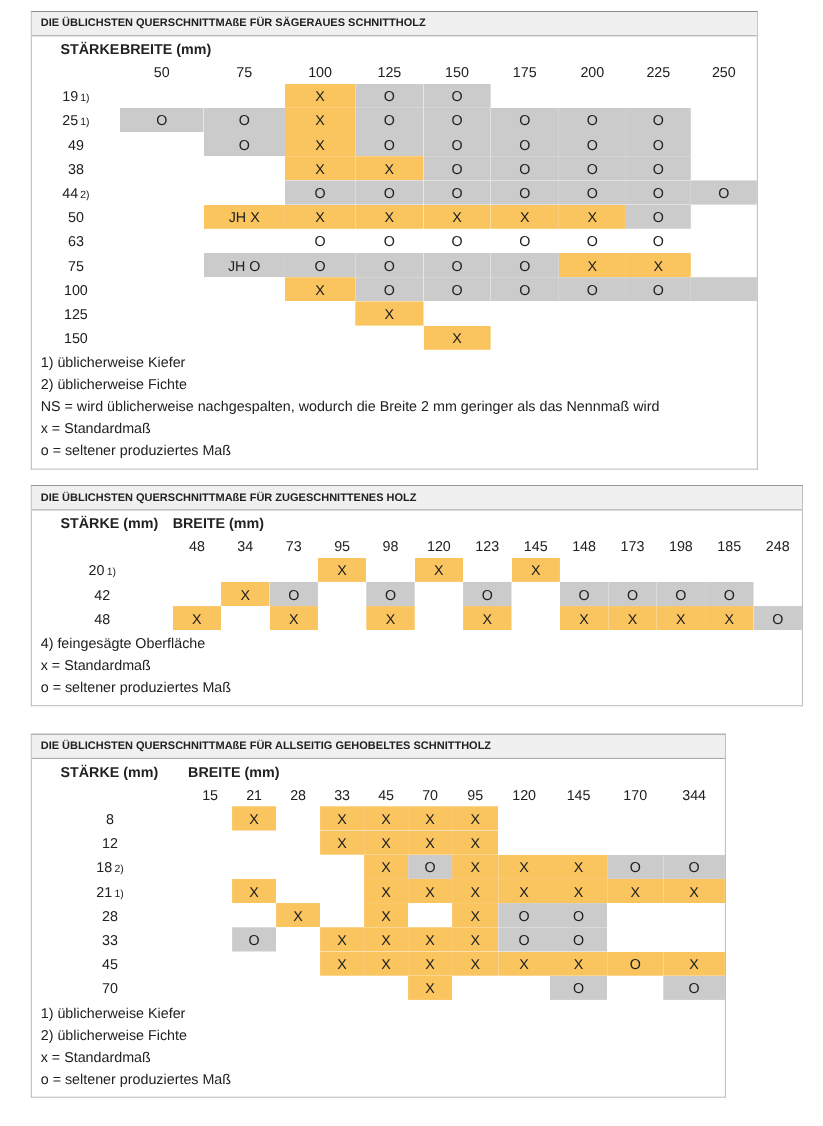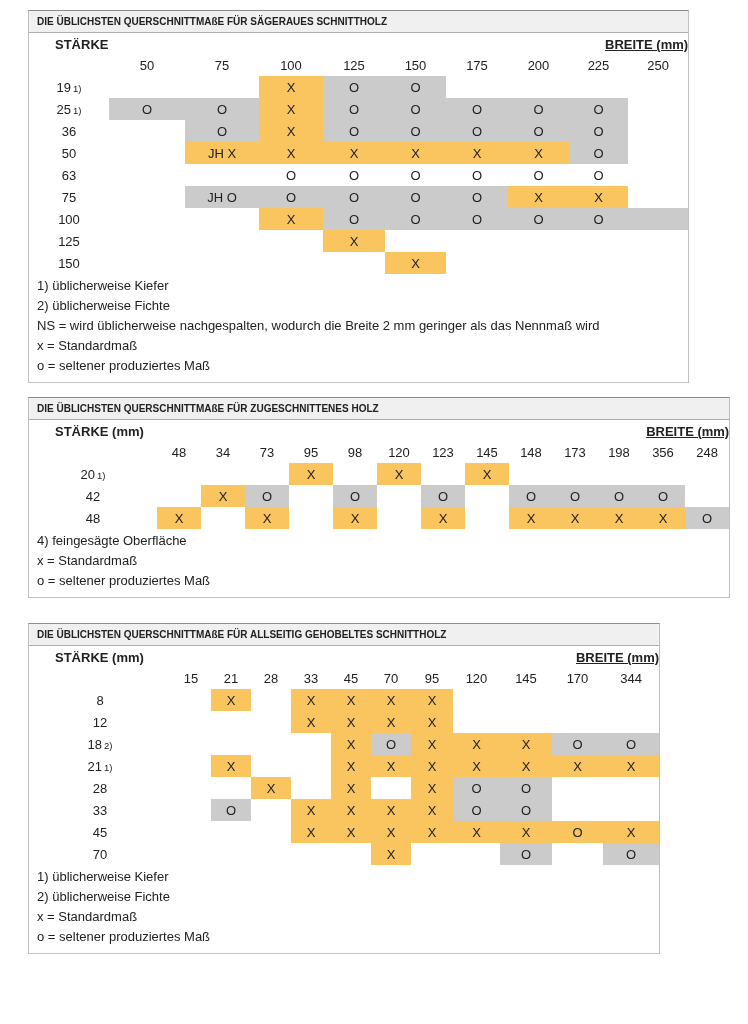--- a/index.html
+++ b/index.html
@@ -21,21 +21,21 @@
     font-weight:bold;font-size:10px;line-height:21px;
     padding:0 8px;white-space:nowrap;overflow:hidden;
   }
   table{border-collapse:collapse;table-layout:fixed;width:100%;}
   th,td{
     height:22px;padding:0;margin:0;text-align:center;
     font-weight:normal;vertical-align:middle;font-size:13px;
     overflow:hidden;white-space:nowrap;
   }
   th.hleft{text-align:left;padding-left:26px;font-weight:bold;}
-  th.hright{text-align:right;font-weight:bold;text-decoration:underline;}
+  th.hright{text-align:left;font-weight:bold;}
   tr.numrow th{height:21px;}
   td.cell-std{background:var(--std,#FAC45F);}
   td.cell-rare{background:var(--rare,#CBCBCB);}
   .fn{font-size:9.5px;margin-left:2px;}
   .footnotes{padding:2px 8px 6px 8px;}
   .footnotes div{line-height:20px;}
 </style>
 </head>
 <body>
 
@@ -93,30 +93,54 @@
             <td class="cell-rare">O</td>
             <td class="cell-std">X</td>
             <td class="cell-rare">O</td>
             <td class="cell-rare">O</td>
             <td class="cell-rare">O</td>
             <td class="cell-rare">O</td>
             <td class="cell-rare">O</td>
             <td></td>
           </tr>
           <tr>
-            <td>36</td>
-            <td></td>
-            <td class="cell-rare">O</td>
-            <td class="cell-std">X</td>
-            <td class="cell-rare">O</td>
-            <td class="cell-rare">O</td>
-            <td class="cell-rare">O</td>
-            <td class="cell-rare">O</td>
-            <td class="cell-rare">O</td>
-            <td></td>
+            <td>49</td>
+            <td></td>
+            <td class="cell-rare">O</td>
+            <td class="cell-std">X</td>
+            <td class="cell-rare">O</td>
+            <td class="cell-rare">O</td>
+            <td class="cell-rare">O</td>
+            <td class="cell-rare">O</td>
+            <td class="cell-rare">O</td>
+            <td></td>
+          </tr>
+          <tr>
+            <td>38</td>
+            <td></td>
+            <td></td>
+            <td class="cell-std">X</td>
+            <td class="cell-std">X</td>
+            <td class="cell-rare">O</td>
+            <td class="cell-rare">O</td>
+            <td class="cell-rare">O</td>
+            <td class="cell-rare">O</td>
+            <td></td>
+          </tr>
+          <tr>
+            <td>44<span class="fn">2)</span></td>
+            <td></td>
+            <td></td>
+            <td class="cell-rare">O</td>
+            <td class="cell-rare">O</td>
+            <td class="cell-rare">O</td>
+            <td class="cell-rare">O</td>
+            <td class="cell-rare">O</td>
+            <td class="cell-rare">O</td>
+            <td class="cell-rare">O</td>
           </tr>
           <tr>
             <td>50</td>
             <td></td>
             <td class="cell-std">JH X</td>
             <td class="cell-std">X</td>
             <td class="cell-std">X</td>
             <td class="cell-std">X</td>
             <td class="cell-std">X</td>
             <td class="cell-std">X</td>
@@ -224,21 +248,21 @@
             <th>34</th>
             <th>73</th>
             <th>95</th>
             <th>98</th>
             <th>120</th>
             <th>123</th>
             <th>145</th>
             <th>148</th>
             <th>173</th>
             <th>198</th>
-            <th>356</th>
+            <th>185</th>
             <th>248</th>
           </tr>
       </thead>
       <tbody>
           <tr>
             <td>20<span class="fn">1)</span></td>
             <td></td>
             <td></td>
             <td></td>
             <td class="cell-std">X</td>

